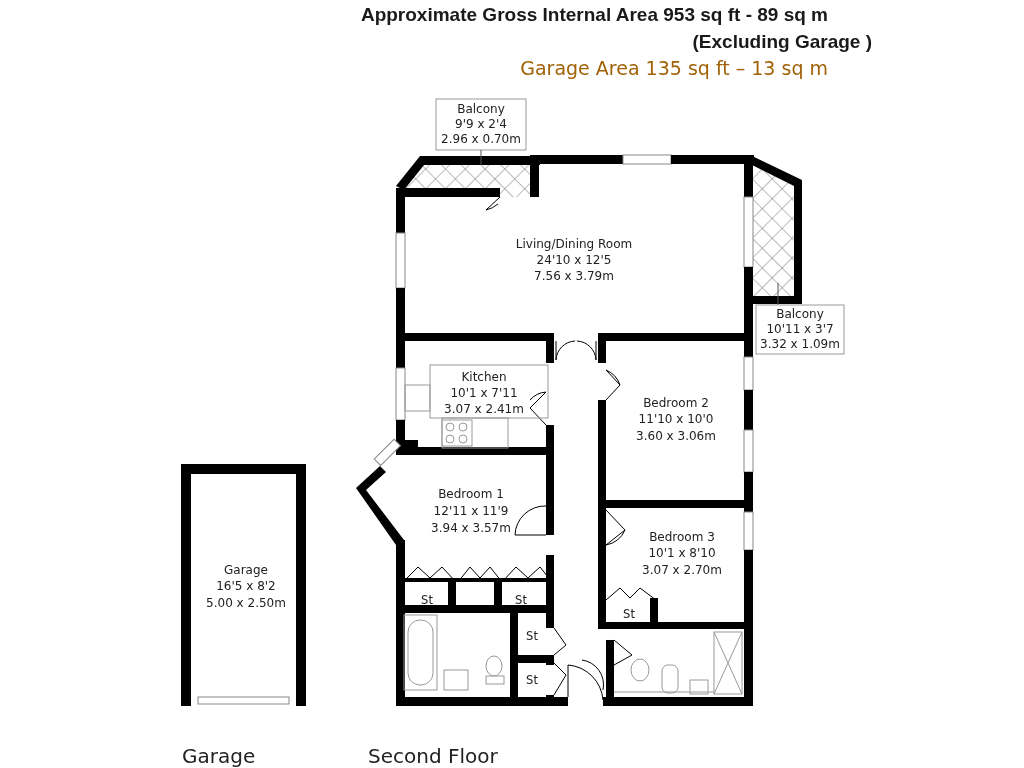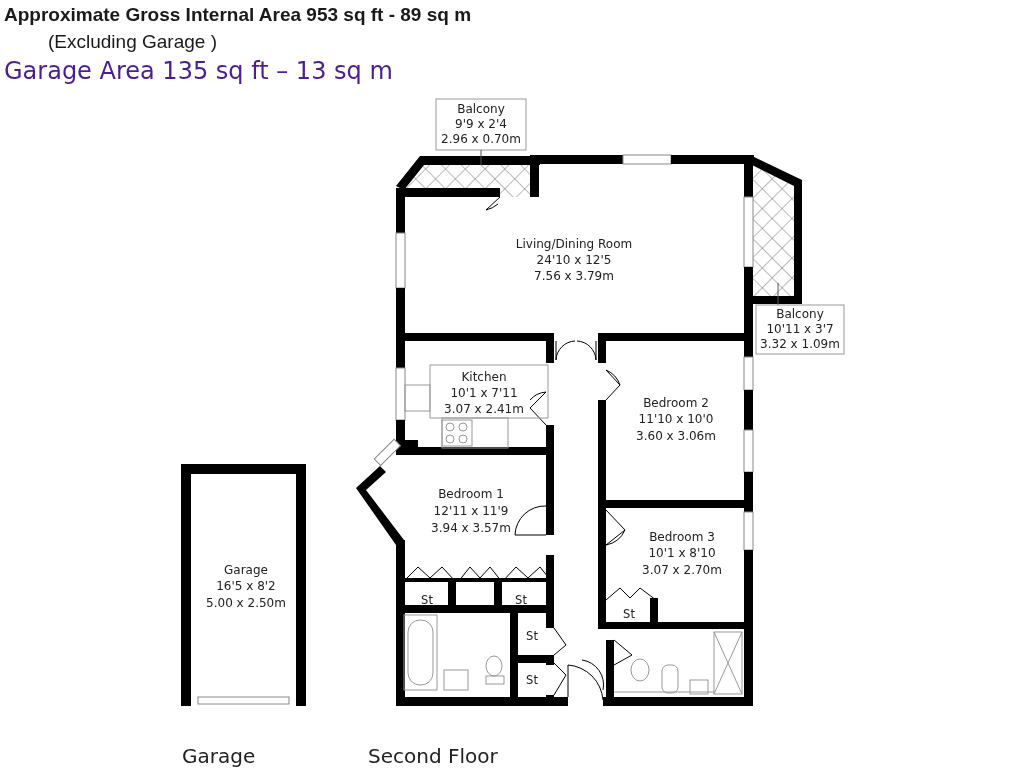--- a/index.html
+++ b/index.html
@@ -1,20 +1,20 @@
 <!DOCTYPE html>
 <html><head>
 <meta charset="utf-8">
 <style>
   html, body { margin:0; padding:0; background:#ffffff; }
   body { width:1024px; height:768px; position:relative; overflow:hidden; font-family:"Liberation Sans", sans-serif; color:#1a1a1a; }
-  .hdr { position:absolute; left:4px; width:812px; text-align:left; }
+  .hdr { position:absolute; left:16px; width:812px; text-align:right; }
   .h1 { top:4px; font-size:19px; font-weight:bold; }
-  .h2 { top:31px; font-size:19px; font-weight:normal;padding-left:44px; }
-  .h3 { top:57px; font-size:24px; font-family:"DejaVu Sans", sans-serif; font-weight:normal; color:#4c1d95; }
+  .h2 { top:31px; font-size:19px; font-weight:bold;padding-left:44px; }
+  .h3 { top:57px; font-size:19px; font-family:"DejaVu Sans", sans-serif; font-weight:normal; color:#a16207; }
   .floor-label { position:absolute; top:744px; font-size:20px; font-family:"DejaVu Sans", sans-serif; color:#222; }
   svg { position:absolute; left:0; top:0; }
   .lbl { font-family:"DejaVu Sans", sans-serif; font-size:12px; fill:#222; text-anchor:middle; }
   .lbl-sm { font-family:"DejaVu Sans", sans-serif; font-size:11.5px; fill:#222; text-anchor:middle; }
   .wall { fill:#000; }
   .thin { stroke:#000; stroke-width:1; fill:none; }
   .gray { stroke:#999; stroke-width:1; fill:none; }
   .win { fill:#fff; stroke:#888; stroke-width:1; }
 </style>
 </head>

